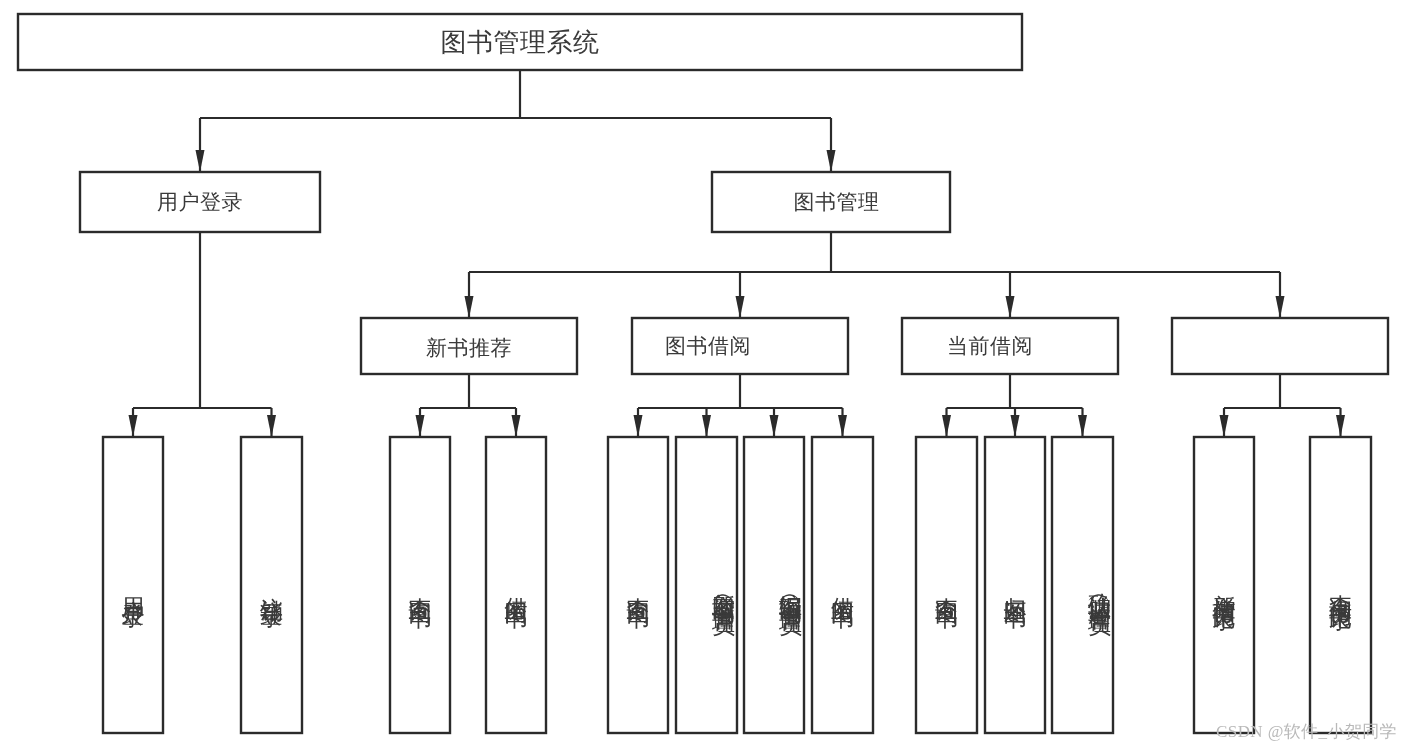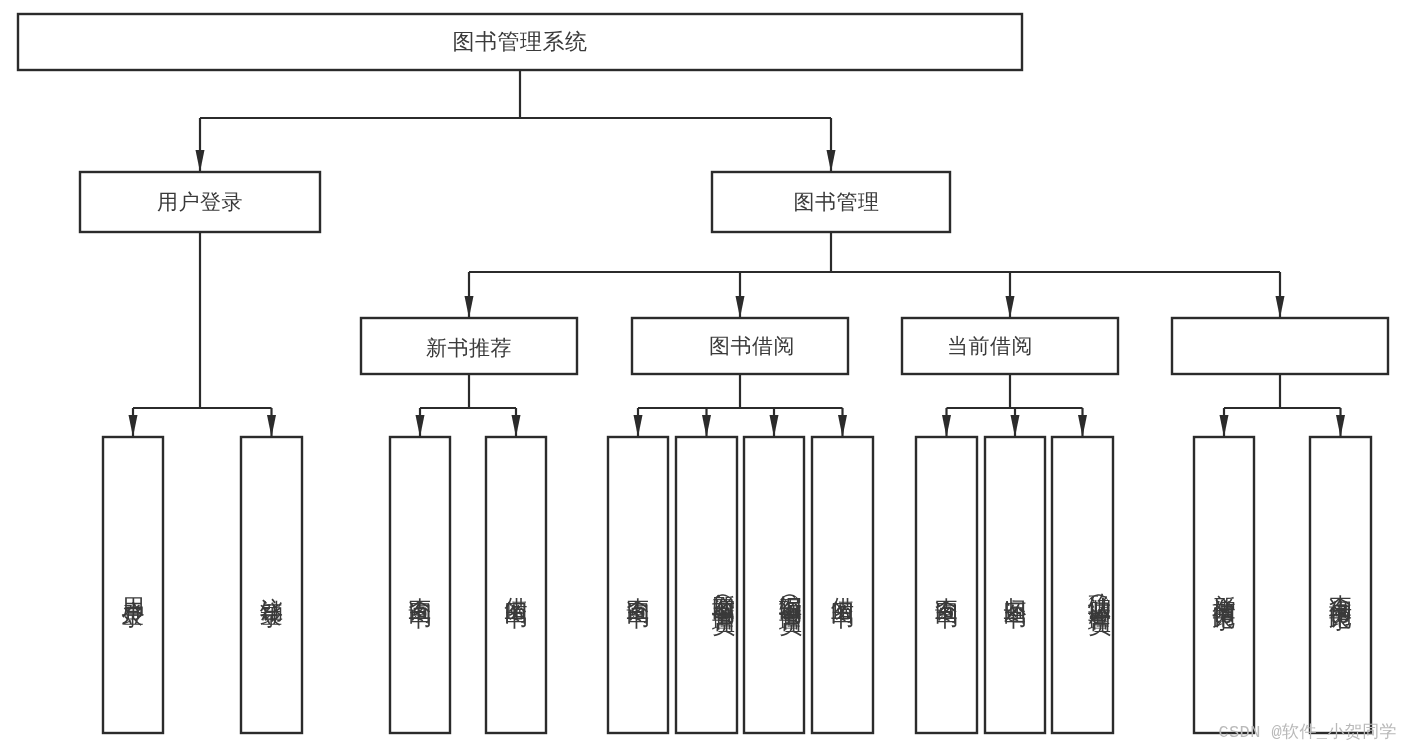--- a/index.html
+++ b/index.html
@@ -51,21 +51,21 @@
     box-sizing: border-box;
     pointer-events: none;
     letter-spacing: 0.5px;
   }
   .node-label.horizontal {
     font-size: 21px;
     line-height: 1.1;
     white-space: nowrap;
   }
   .node-label.root {
-    font-size: 22px;
+    font-size: 26px;
   }
   .node-label.vertical {
     writing-mode: vertical-rl;
     text-orientation: upright;
     font-size: 23px;
     line-height: 1.18;
     letter-spacing: 3px;
     white-space: nowrap;
   }
   .node-label.vertical.align-center {
@@ -86,21 +86,21 @@
     position: absolute;
     background: transparent;
     cursor: pointer;
   }
   .watermark {
     position: absolute;
     right: 8px;
     bottom: 4px;
     font-size: 17px;
     color: #b9b9b9;
-    font-family: Liberation Mono, monospace;
+    font-family: Liberation Serif, serif;
     white-space: nowrap;
     letter-spacing: 0.4px;
   }
 </style>
 </head>
 <body>
 
 <div id="diagram-root">
 
   <svg class="diagram-canvas" viewBox="0 0 1405 747">
@@ -184,21 +184,21 @@
 
   <div class="hit-layer" id="labels-layer">
       <div class="node-label horizontal root" style="left: 18px; top: 14px; width: 1004px; height: 56px;">图书管理系统</div>
       <div class="node-hit" title="图书管理系统" style="left: 18px; top: 14px; width: 1004px; height: 56px;"></div>
       <div class="node-label horizontal" style="left: 80px; top: 172px; width: 240px; height: 60px;">用户登录</div>
       <div class="node-hit" title="用户登录" style="left: 80px; top: 172px; width: 240px; height: 60px;"></div>
       <div class="node-label horizontal" style="left: 740px; top: 172px; width: 193px; height: 60px;">图书管理</div>
       <div class="node-hit" title="图书管理" style="left: 712px; top: 172px; width: 238px; height: 60px;"></div>
       <div class="node-label horizontal" style="left: 361px; top: 318px; width: 216px; height: 60px;">新书推荐</div>
       <div class="node-hit" title="新书推荐" style="left: 361px; top: 318px; width: 216px; height: 56px;"></div>
-      <div class="node-label horizontal" style="left: 644px; top: 318px; width: 216px; height: 56px;">图书借阅</div>
+      <div class="node-label horizontal" style="left: 600px; top: 318px; width: 216px; height: 56px;">图书借阅</div>
       <div class="node-hit" title="图书借阅" style="left: 632px; top: 318px; width: 216px; height: 56px;"></div>
       <div class="node-label horizontal" style="left: 902px; top: 318px; width: 176px; height: 56px;">当前借阅</div>
       <div class="node-hit" title="当前借阅" style="left: 902px; top: 318px; width: 216px; height: 56px;"></div>
       <div class="node-hit" title="借阅记录" style="left: 1172px; top: 318px; width: 216px; height: 56px;"></div>
       <div class="node-label vertical align-center" style="left: 103px; top: 437px; width: 60px; height: 296px;">用户登录</div>
       <div class="node-hit" title="用户登录" style="left: 103px; top: 437px; width: 60px; height: 296px;"></div>
       <div class="node-label vertical align-center" style="left: 241px; top: 437px; width: 61px; height: 296px;">注销登录</div>
       <div class="node-hit" title="注销登录" style="left: 241px; top: 437px; width: 61px; height: 296px;"></div>
       <div class="node-label vertical align-center" style="left: 390px; top: 437px; width: 60px; height: 296px;">查询图书</div>
       <div class="node-hit" title="查询图书" style="left: 390px; top: 437px; width: 60px; height: 296px;"></div>

